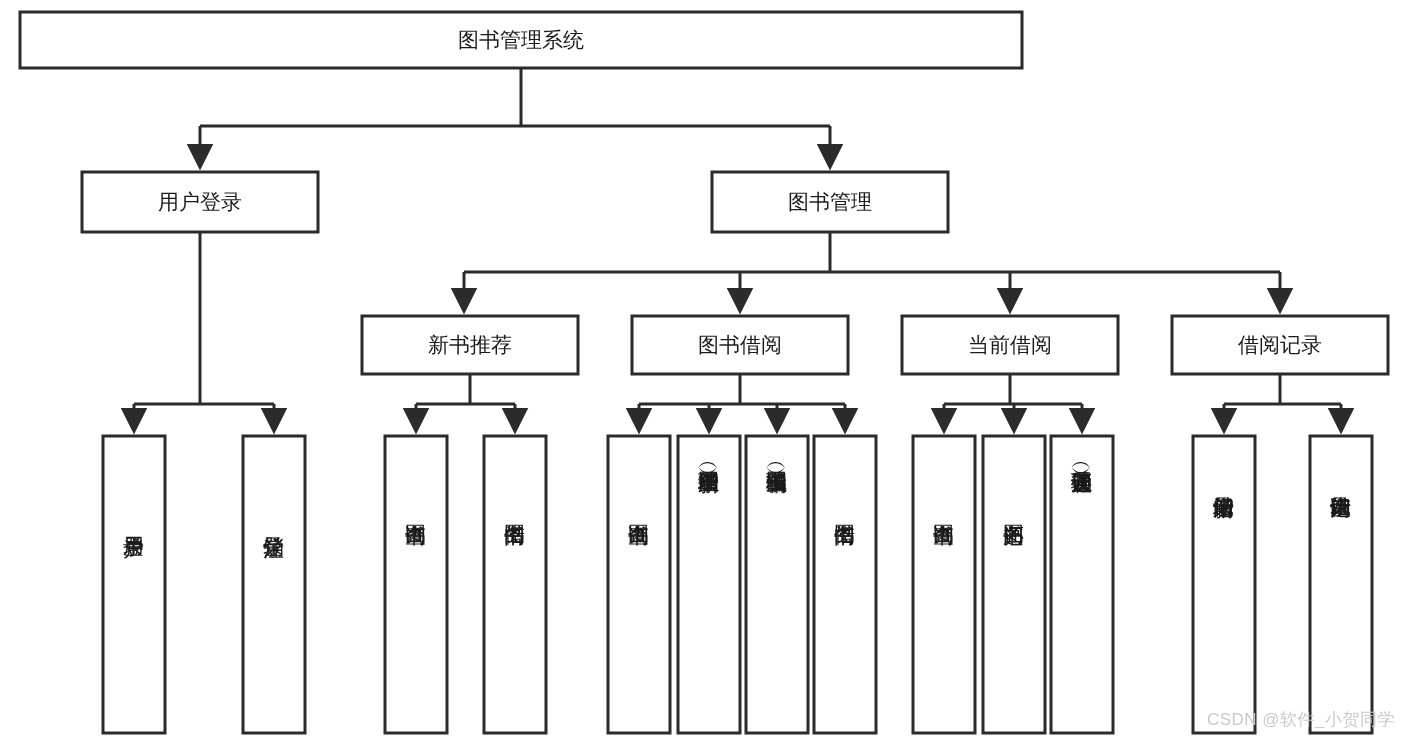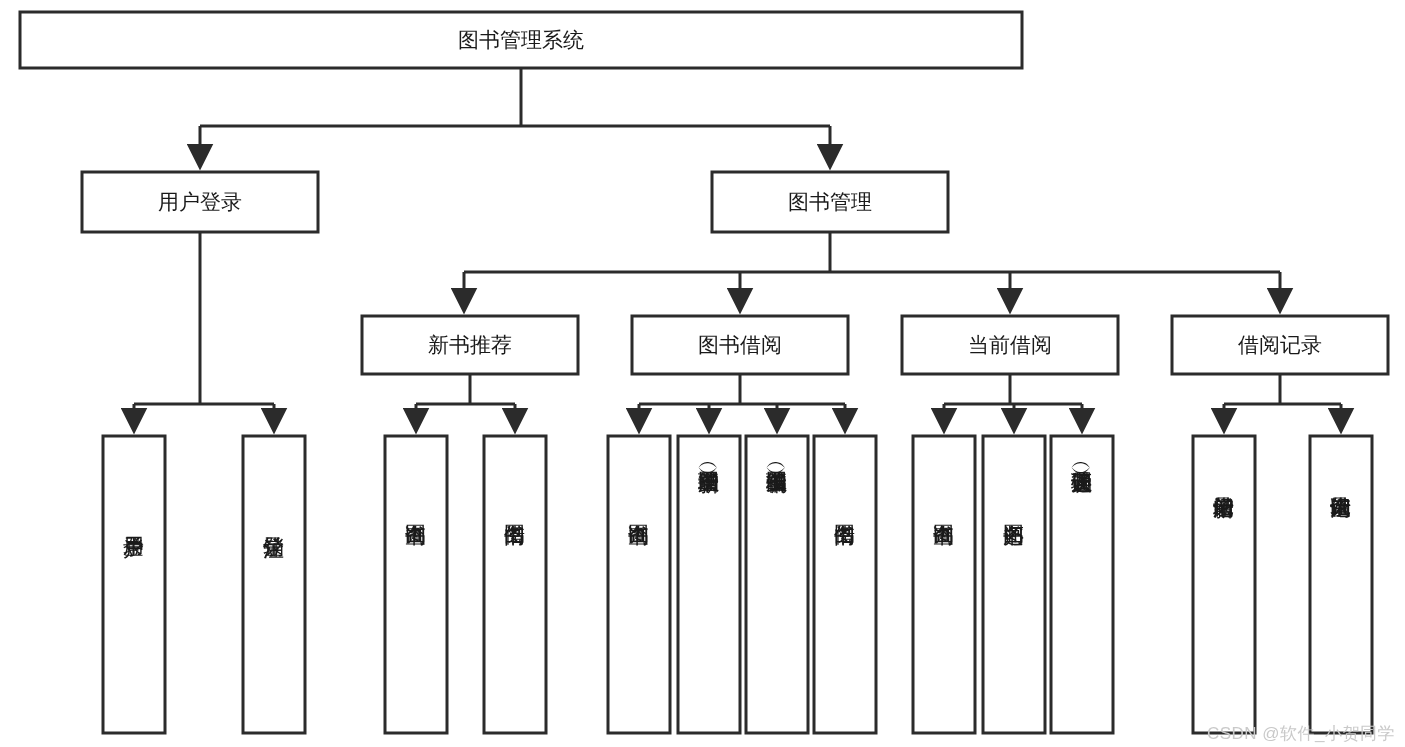--- a/index.html
+++ b/index.html
@@ -46,21 +46,21 @@
     stroke-width: 3;
     fill: none;
   }
   .arrow-head {
     fill: #2b2b2b;
     stroke: none;
   }
   .watermark-text {
     position: absolute;
     right: 10px;
-    bottom: 2px;
+    bottom: 16px;
     font-family: "Liberation Sans", "DejaVu Sans", sans-serif;
     font-size: 17px;
     color: #c9c9c9;
     white-space: nowrap;
     letter-spacing: 0.5px;
   }
 </style>
 </head>
 <body>
 

